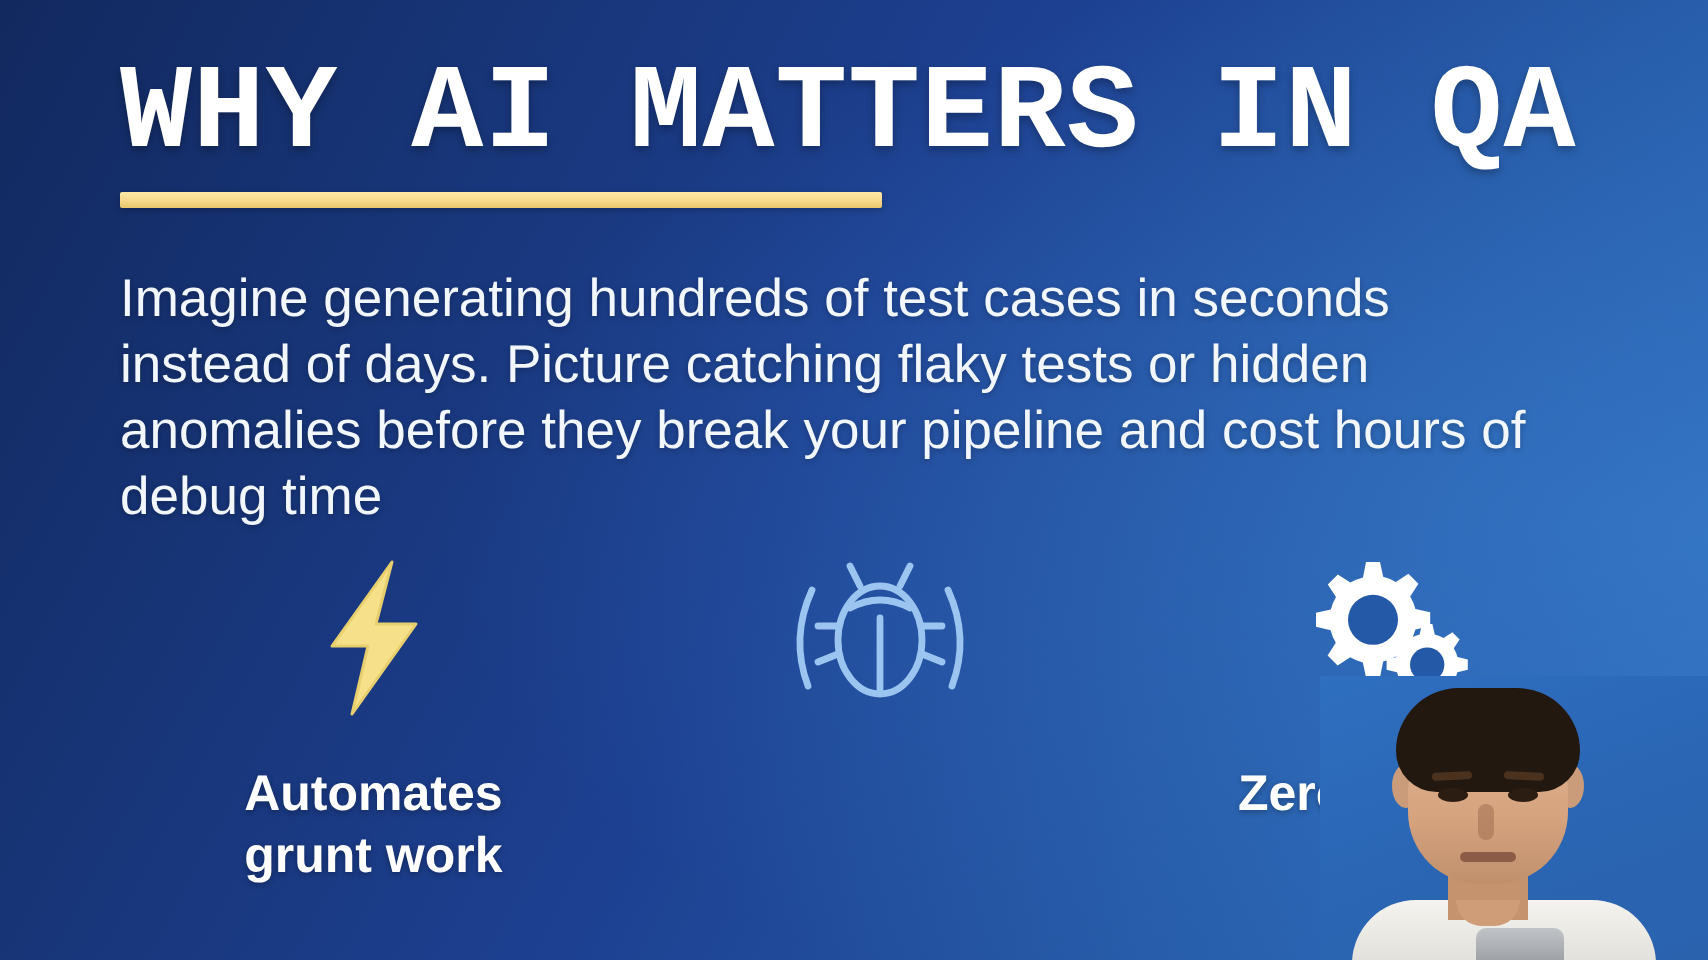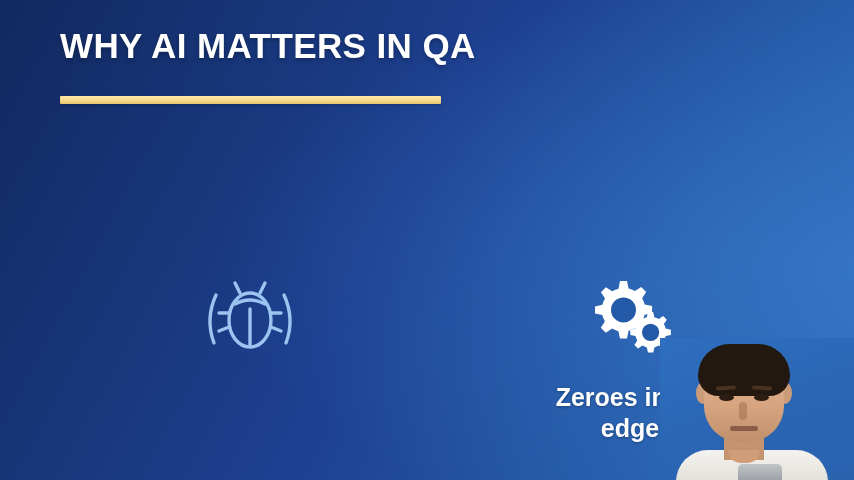--- a/index.html
+++ b/index.html
@@ -15,29 +15,30 @@
     font-family: "Liberation Sans", sans-serif;
     background:
       radial-gradient(ellipse 120% 100% at 100% 55%, rgba(60,130,210,0.55) 0%, rgba(60,130,210,0.0) 62%),
       linear-gradient(118deg, #12295f 0%, #173476 22%, #1d4091 48%, #2559a6 74%, #2e6cbb 100%);
   }
 
   
   .title {
     position: absolute;
     left: 60px;
-    top: 16px;
+    top: 28px;
     width: 760px;
     color: #ffffff;
-    font-size: 35px;
+    font-size: 60px;
     line-height: 60px;
     font-weight: 800;
     letter-spacing: 0.4px;
     white-space: nowrap;
     text-shadow: 0 2px 4px rgba(0,0,0,0.28);
+    font-family: Liberation Mono, monospace;
   }
   .title-rule {
     position: absolute;
     left: 60px;
     top: 96px;
     width: 381px;
     height: 8px;
     background: linear-gradient(180deg, #ffe9a8 0%, #f6d98b 55%, #e9c66b 100%);
     border-radius: 1px;
     box-shadow: 0 1px 3px rgba(0,0,0,0.22);
@@ -148,23 +149,33 @@
 </style>
 </head>
 <body>
 
 <div id="slide">
 
   <div class="title">WHY AI MATTERS IN QA</div>
 
   <div class="title-rule"></div>
 
+  <div class="body-copy">Imagine generating hundreds of test cases in seconds instead of days. Picture catching flaky tests or hidden anomalies before they break your pipeline and cost hours of debug time</div>
 
   <div class="features">
 
+    <div class="feature">
+      <div class="feature-icon">
+        <svg width="62" height="80" viewBox="0 0 62 80" aria-hidden="true">
+          <polygon points="40,2 10,44 28,44 20,78 52,33 32,33" fill="#f7e08a" stroke="#e8cf6e" stroke-width="1.5" stroke-linejoin="round"></polygon>
+        </svg>
+      </div>
+      <div class="feature-label">Automates
+grunt work</div>
+    </div>
 
     <div class="feature">
       <div class="feature-icon">
         <svg width="96" height="80" viewBox="0 0 96 80" aria-hidden="true" fill="none" stroke="#9cc4f0" stroke-width="3.4" stroke-linecap="round" stroke-linejoin="round">
 
           <path d="M38 14 L33 4"></path>
           <path d="M58 14 L63 4"></path>
 
           <ellipse cx="48" cy="41" rx="21" ry="27"></ellipse>
 

